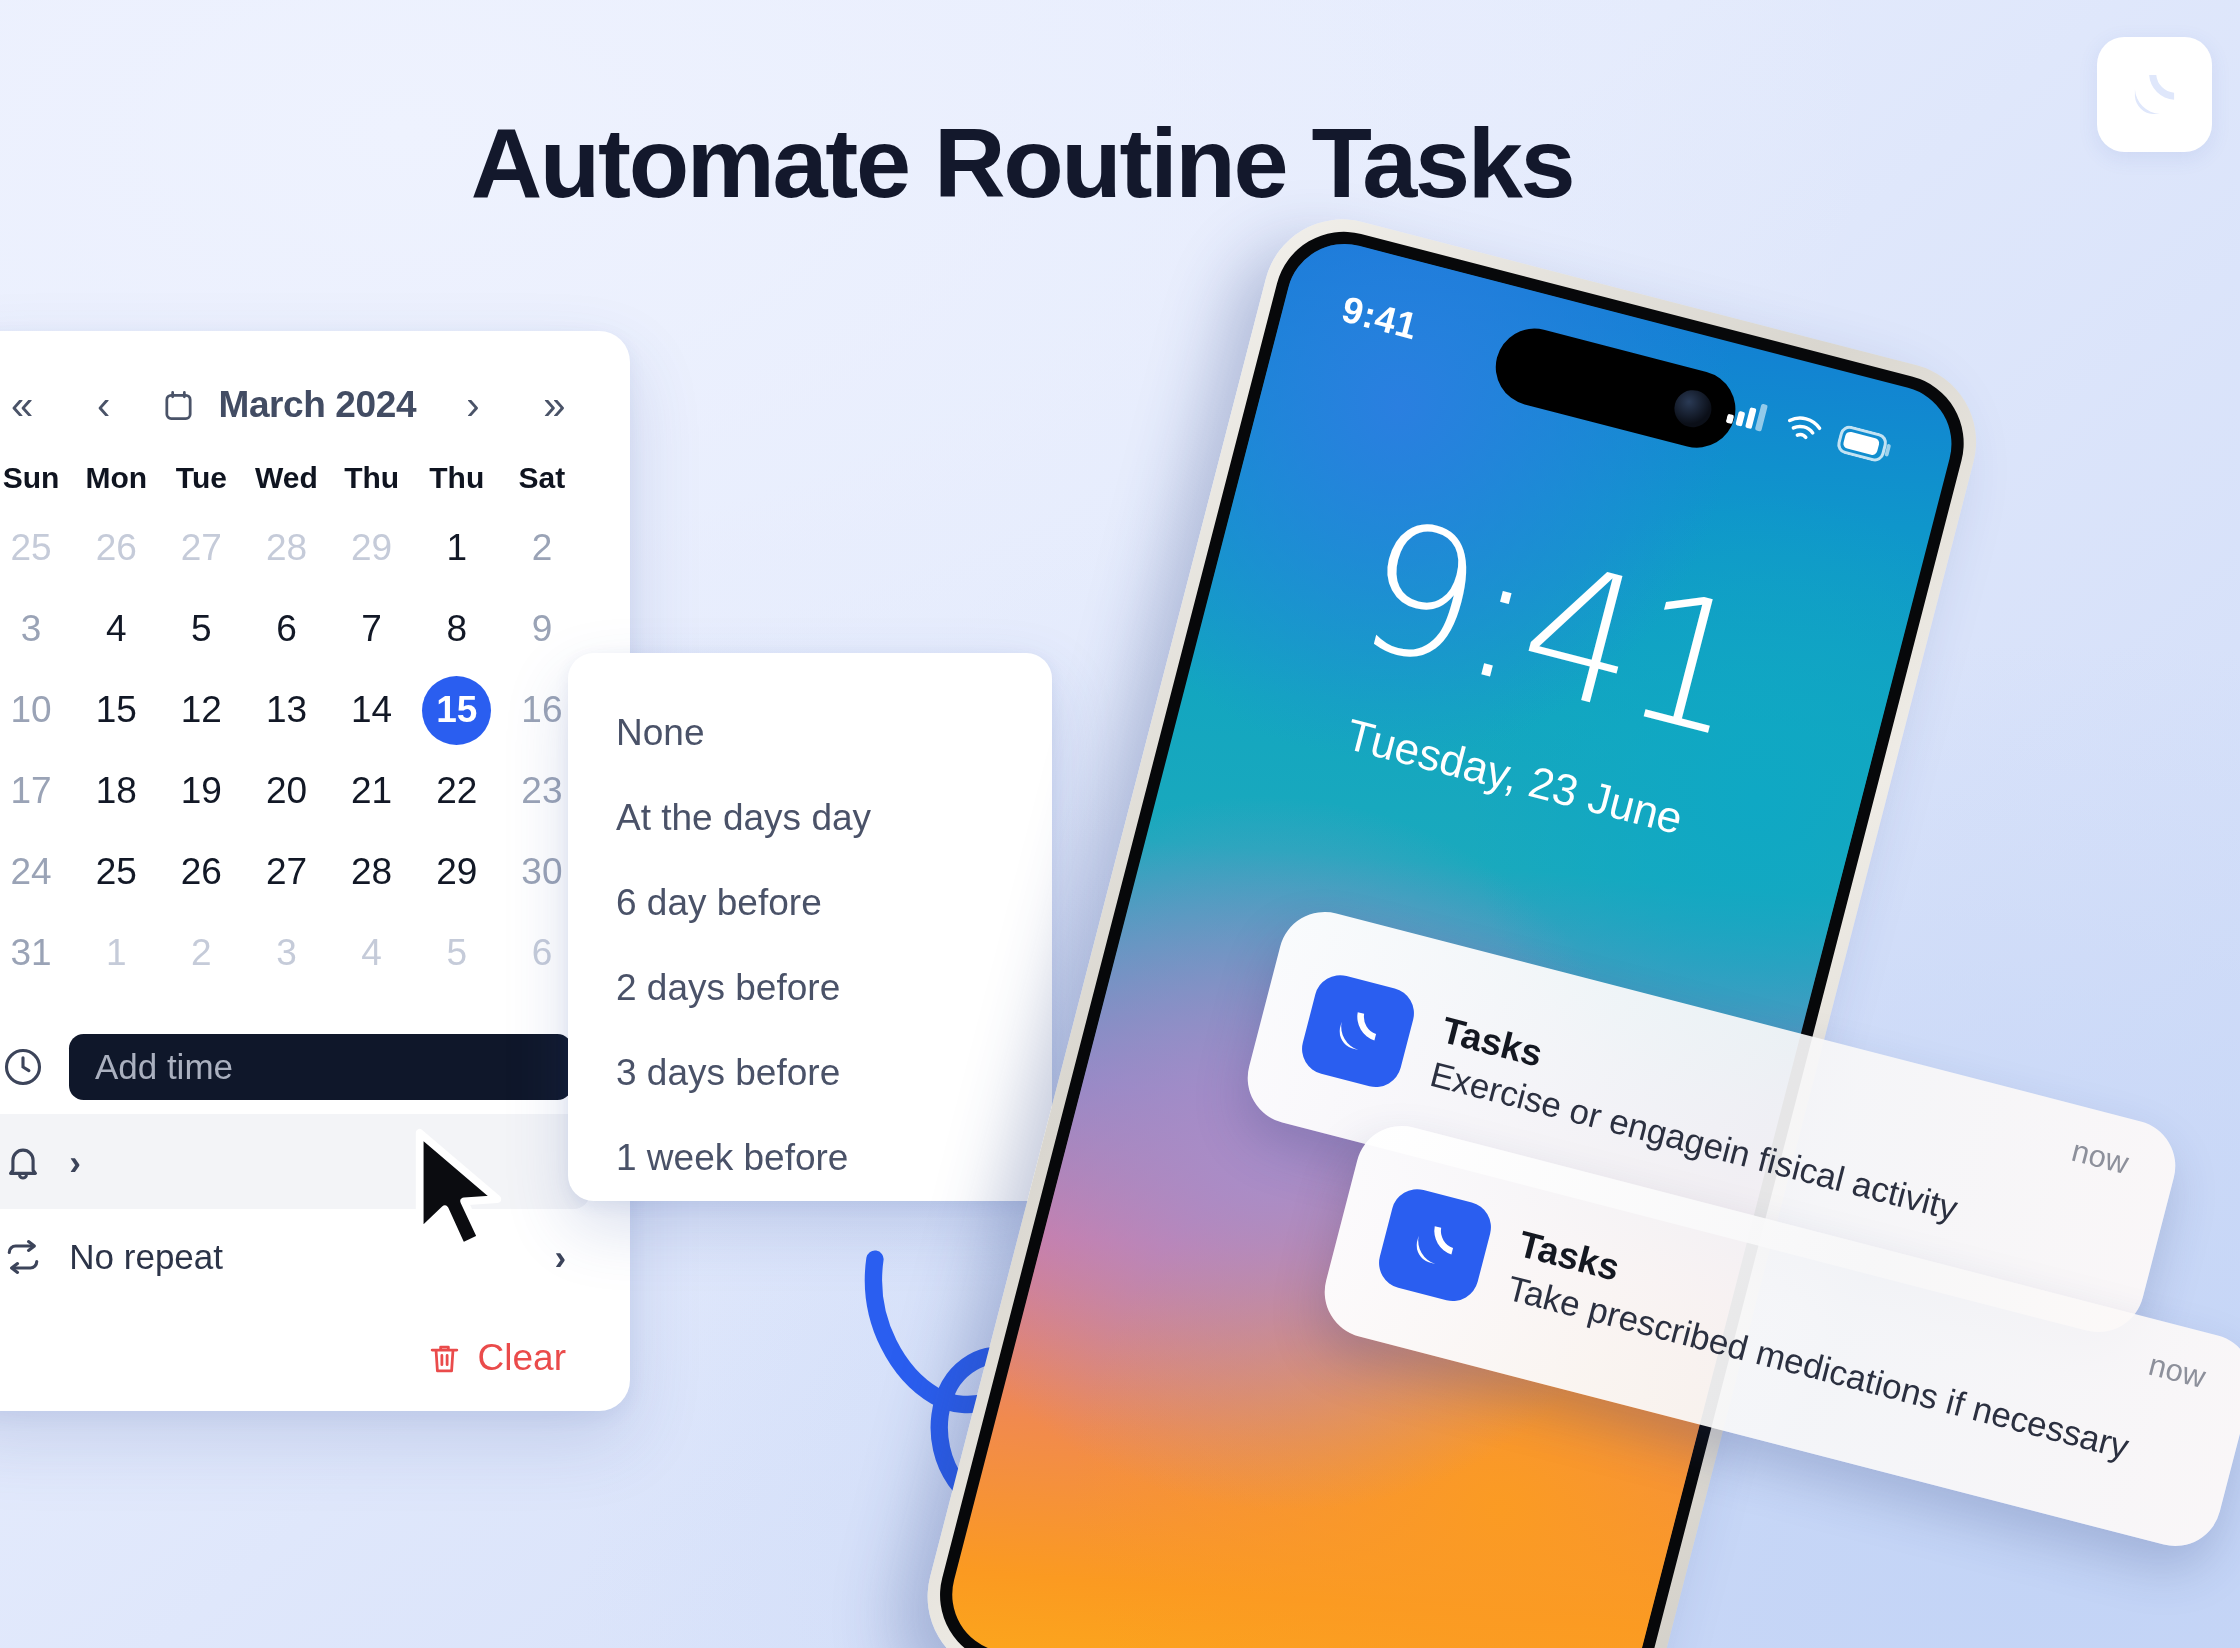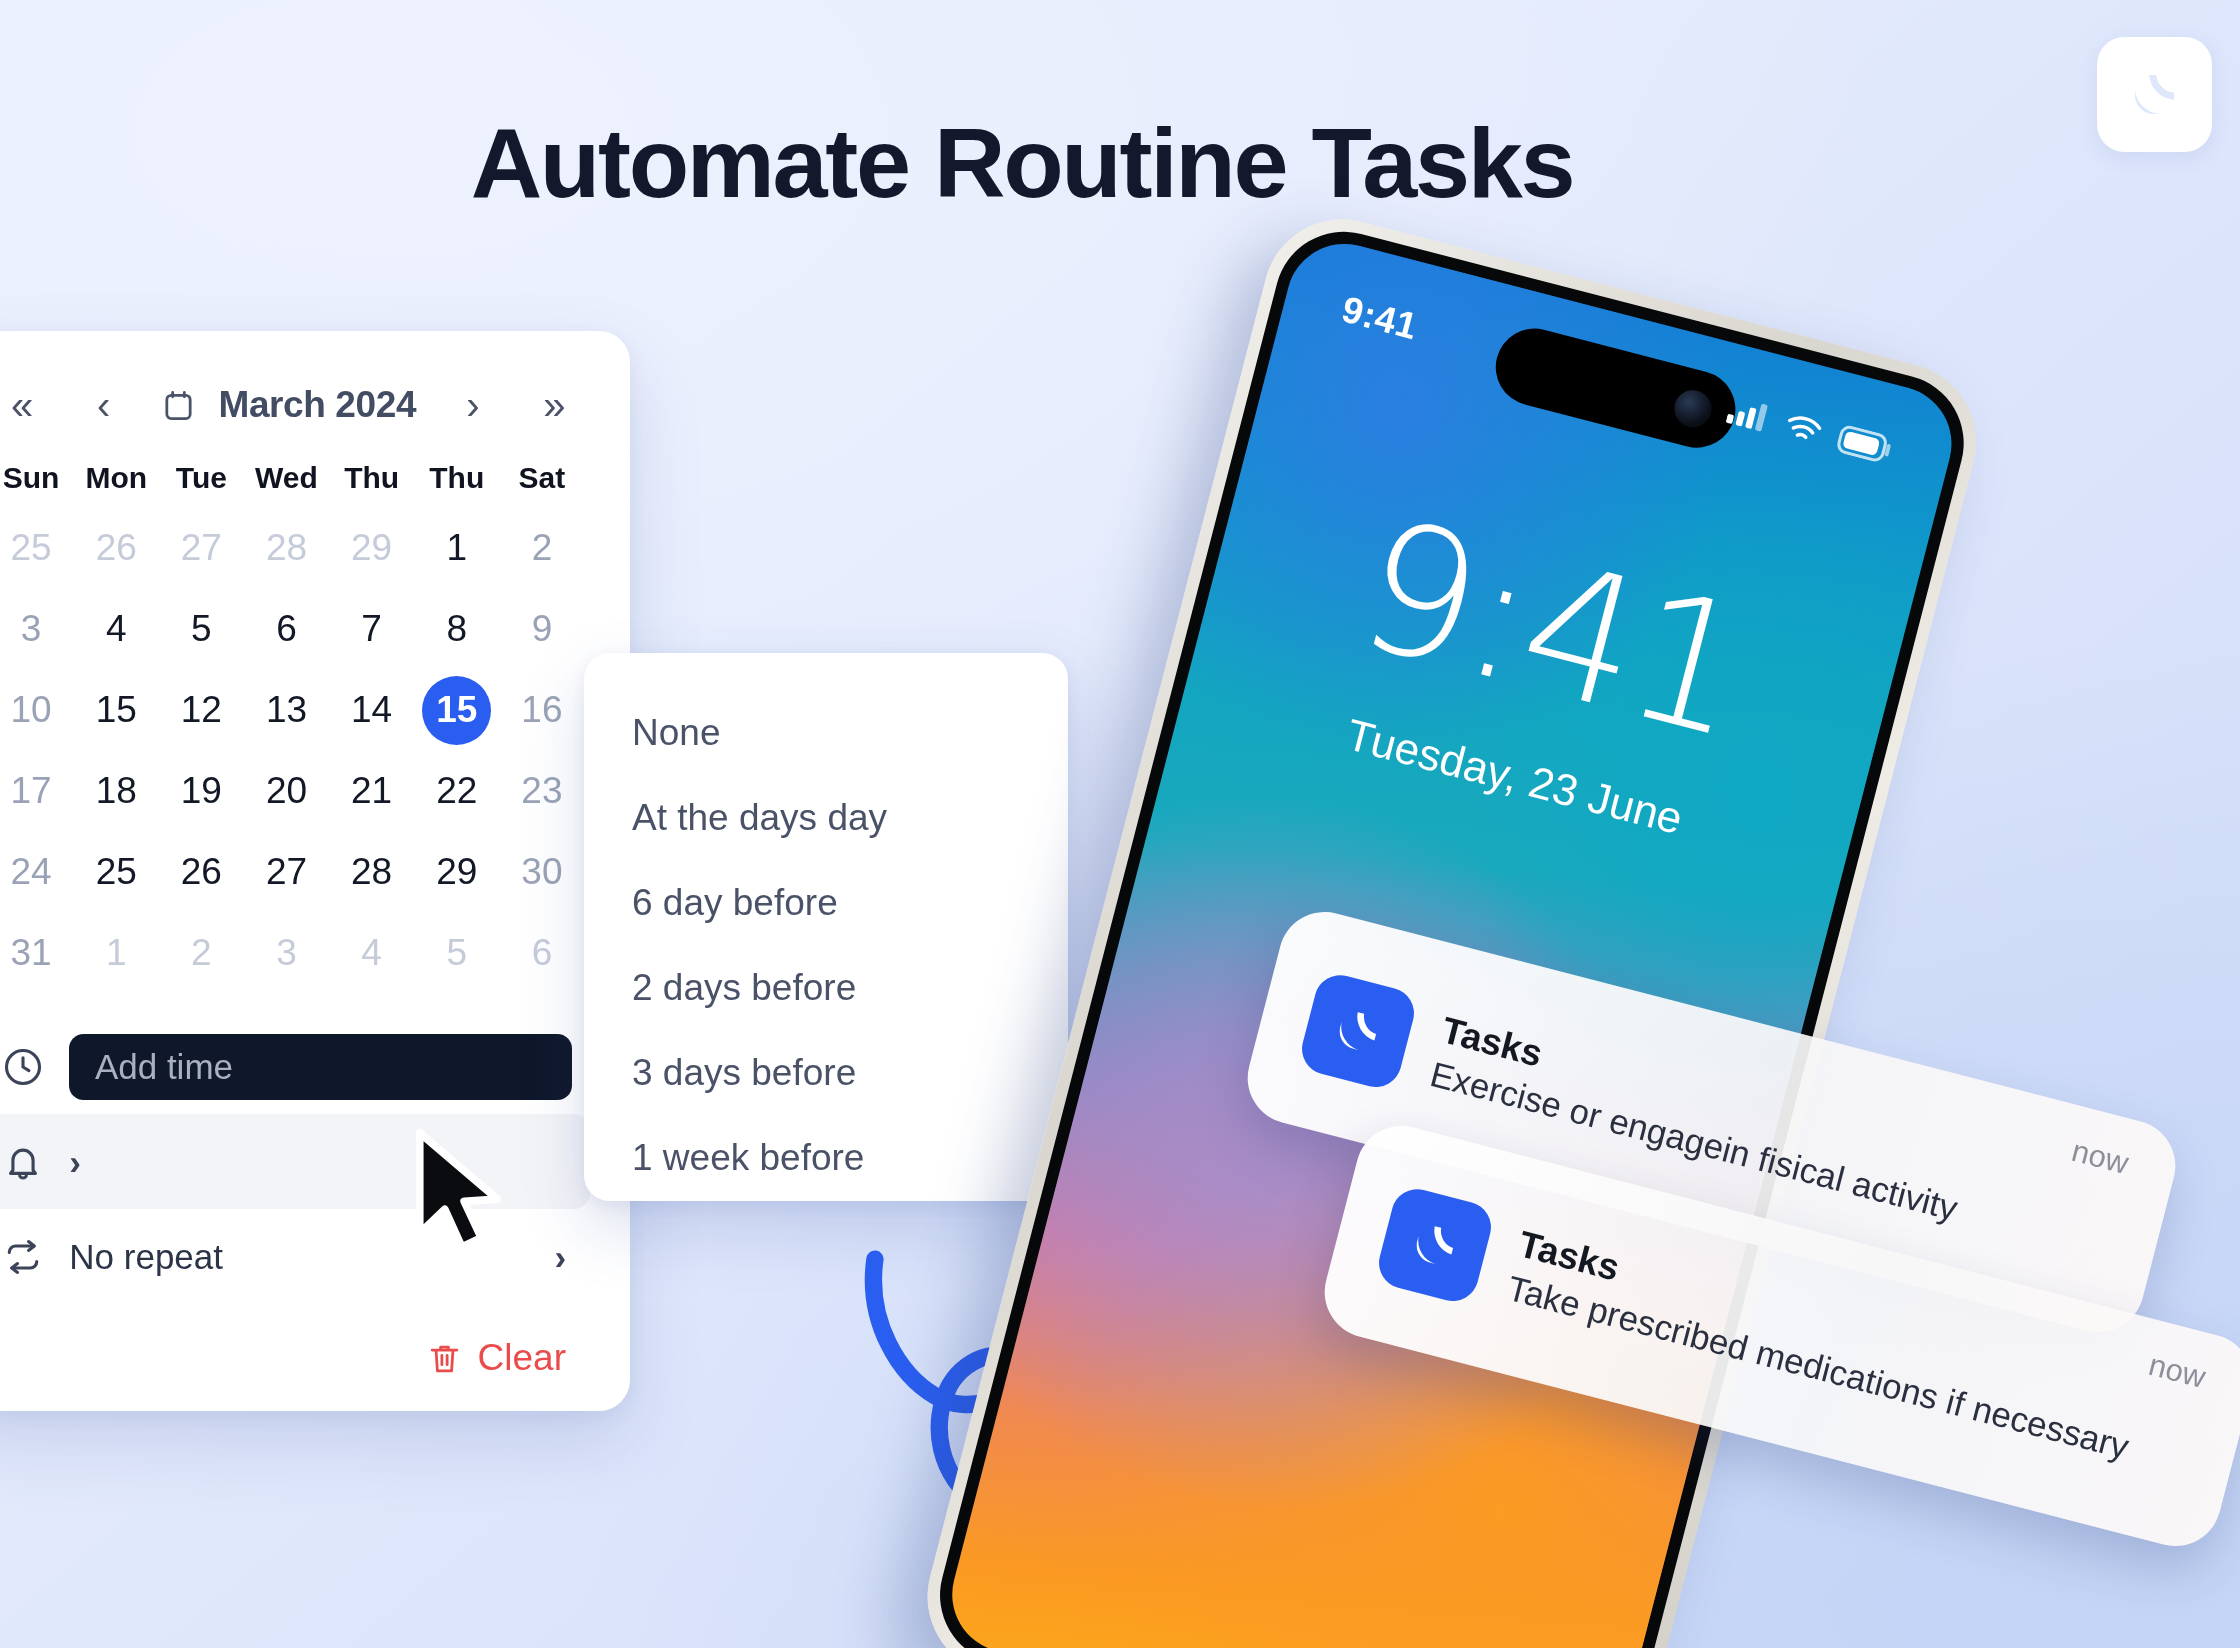--- a/index.html
+++ b/index.html
@@ -97,21 +97,21 @@
   }
   #clear-label{ font-size:37px; color:#ea4b4b; }
   #trash-icon{ width:37px; height:37px; }
 
   
   #reminder-dropdown{
     position:absolute; left:568px; top:653px;
     width:484px; height:548px;
     background:#fff; border-radius:25.6px;
     box-shadow:0 27.4px 64px rgba(56,82,158,.18), 0 4.6px 14.6px rgba(56,82,158,.08);
-    padding:37px 4px 0 0; overflow:hidden;margin-left:16px;
+    padding:37px 4px 0 0; overflow:hidden;
   }
   .menu-item{
     height:85px; display:flex; align-items:center;
     padding:0 48px; font-size:37px; color:#4a5268; cursor:pointer;
   }
 
   
   #cursor{ position:absolute; left:408px; top:1126px; width:101px; height:137px; }
 
   

